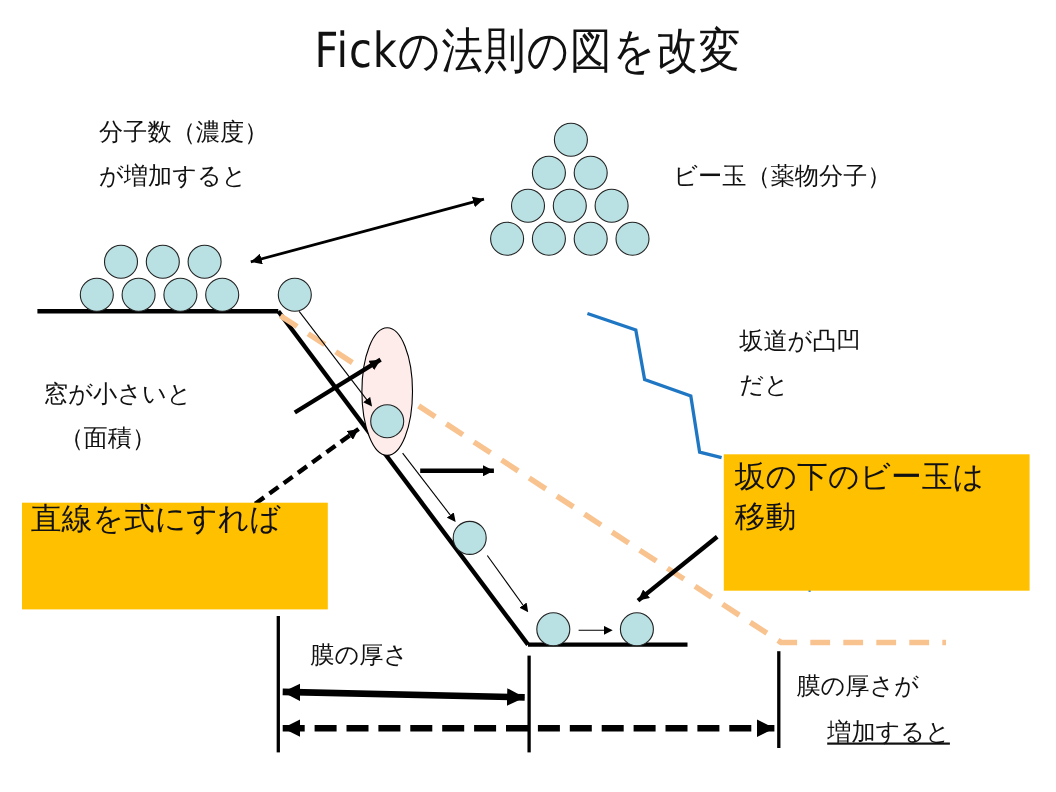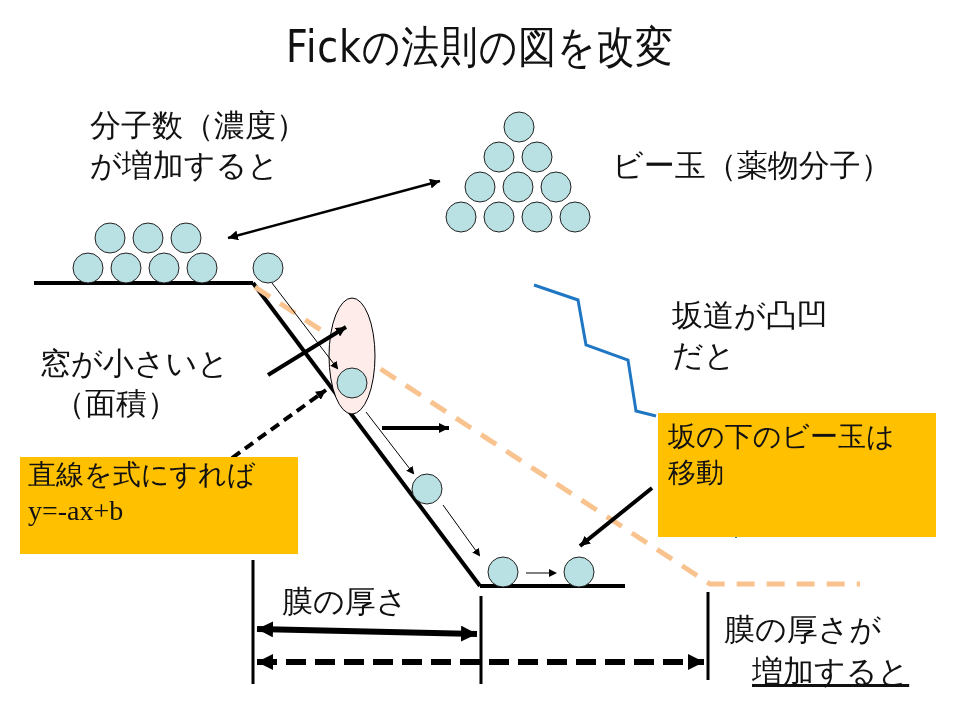--- a/index.html
+++ b/index.html
@@ -1,23 +1,23 @@
 <!DOCTYPE html>
 <html><head>
 <meta charset="utf-8">
 <style>
   html, body { margin:0; padding:0; background:#ffffff; }
   body { width:960px; height:720px; position:relative; overflow:hidden;
          font-family:"DejaVu Sans", sans-serif; color:#111; }
   svg.canvas { position:absolute; left:0; top:0; }
   .txt { position:absolute; white-space:nowrap; line-height:1.15; }
   .title { left:0; width:960px; top:22px; text-align:center; font-size:44px; letter-spacing:1px; transform:scaleX(0.86); transform-origin:center; }
-  .lbl { font-size:31px; }
+  .lbl { font-size:22px; }
   .box { position:absolute; background:#ffc000; }
-  .box .line { display:block; font-size:28px; line-height:36px; }
+  .box .line { display:block; font-size:28px; line-height:36px;font-family:Liberation Mono, monospace; }
   .mono-eq { font-family:"Liberation Serif", serif; font-size:28px; }
 </style>
 </head>
 <body>
 
 <svg class="canvas" width="960" height="720" viewBox="0 0 960 720">
   <defs>
     <marker id="ah" markerWidth="8" markerHeight="8" refX="6" refY="4" orient="auto" markerUnits="userSpaceOnUse">
       <path d="M0,0 L8,4 L0,8 Z" fill="#000"></path>
     </marker>
@@ -91,21 +91,20 @@
 <div class="txt lbl" style="left:612px;top:148px;">ビー玉（薬物分子）</div>
 
 <div class="txt lbl" style="left:672px;top:298px;">坂道が凸凹</div>
 <div class="txt lbl" style="left:672px;top:338px;">だと</div>
 
 <div class="txt lbl" style="left:40px;top:346px;">窓が小さいと</div>
 <div class="txt lbl" style="left:54px;top:386px;">（面積）</div>
 
 <div class="box" style="left:20px;top:457px;width:278px;height:97px;">
   <span class="line" style="padding-left:8px;">直線を式にすれば</span>
-  <span class="line mono-eq" style="padding-left:8px;">y=-ax+b</span>
 </div>
 
 <div class="box" style="left:658px;top:413px;width:278px;height:124px;">
   <span class="line" style="padding-left:10px;padding-top:6px;">坂の下のビー玉は</span>
   <span class="line" style="padding-left:10px;">移動</span>
 </div>
 
 <div class="txt lbl" style="left:282px;top:584px;">膜の厚さ</div>
 <div class="txt lbl" style="left:724px;top:612px;">膜の厚さが</div>
 <div class="txt lbl" style="left:752px;top:654px;text-decoration:underline;">増加すると</div>

